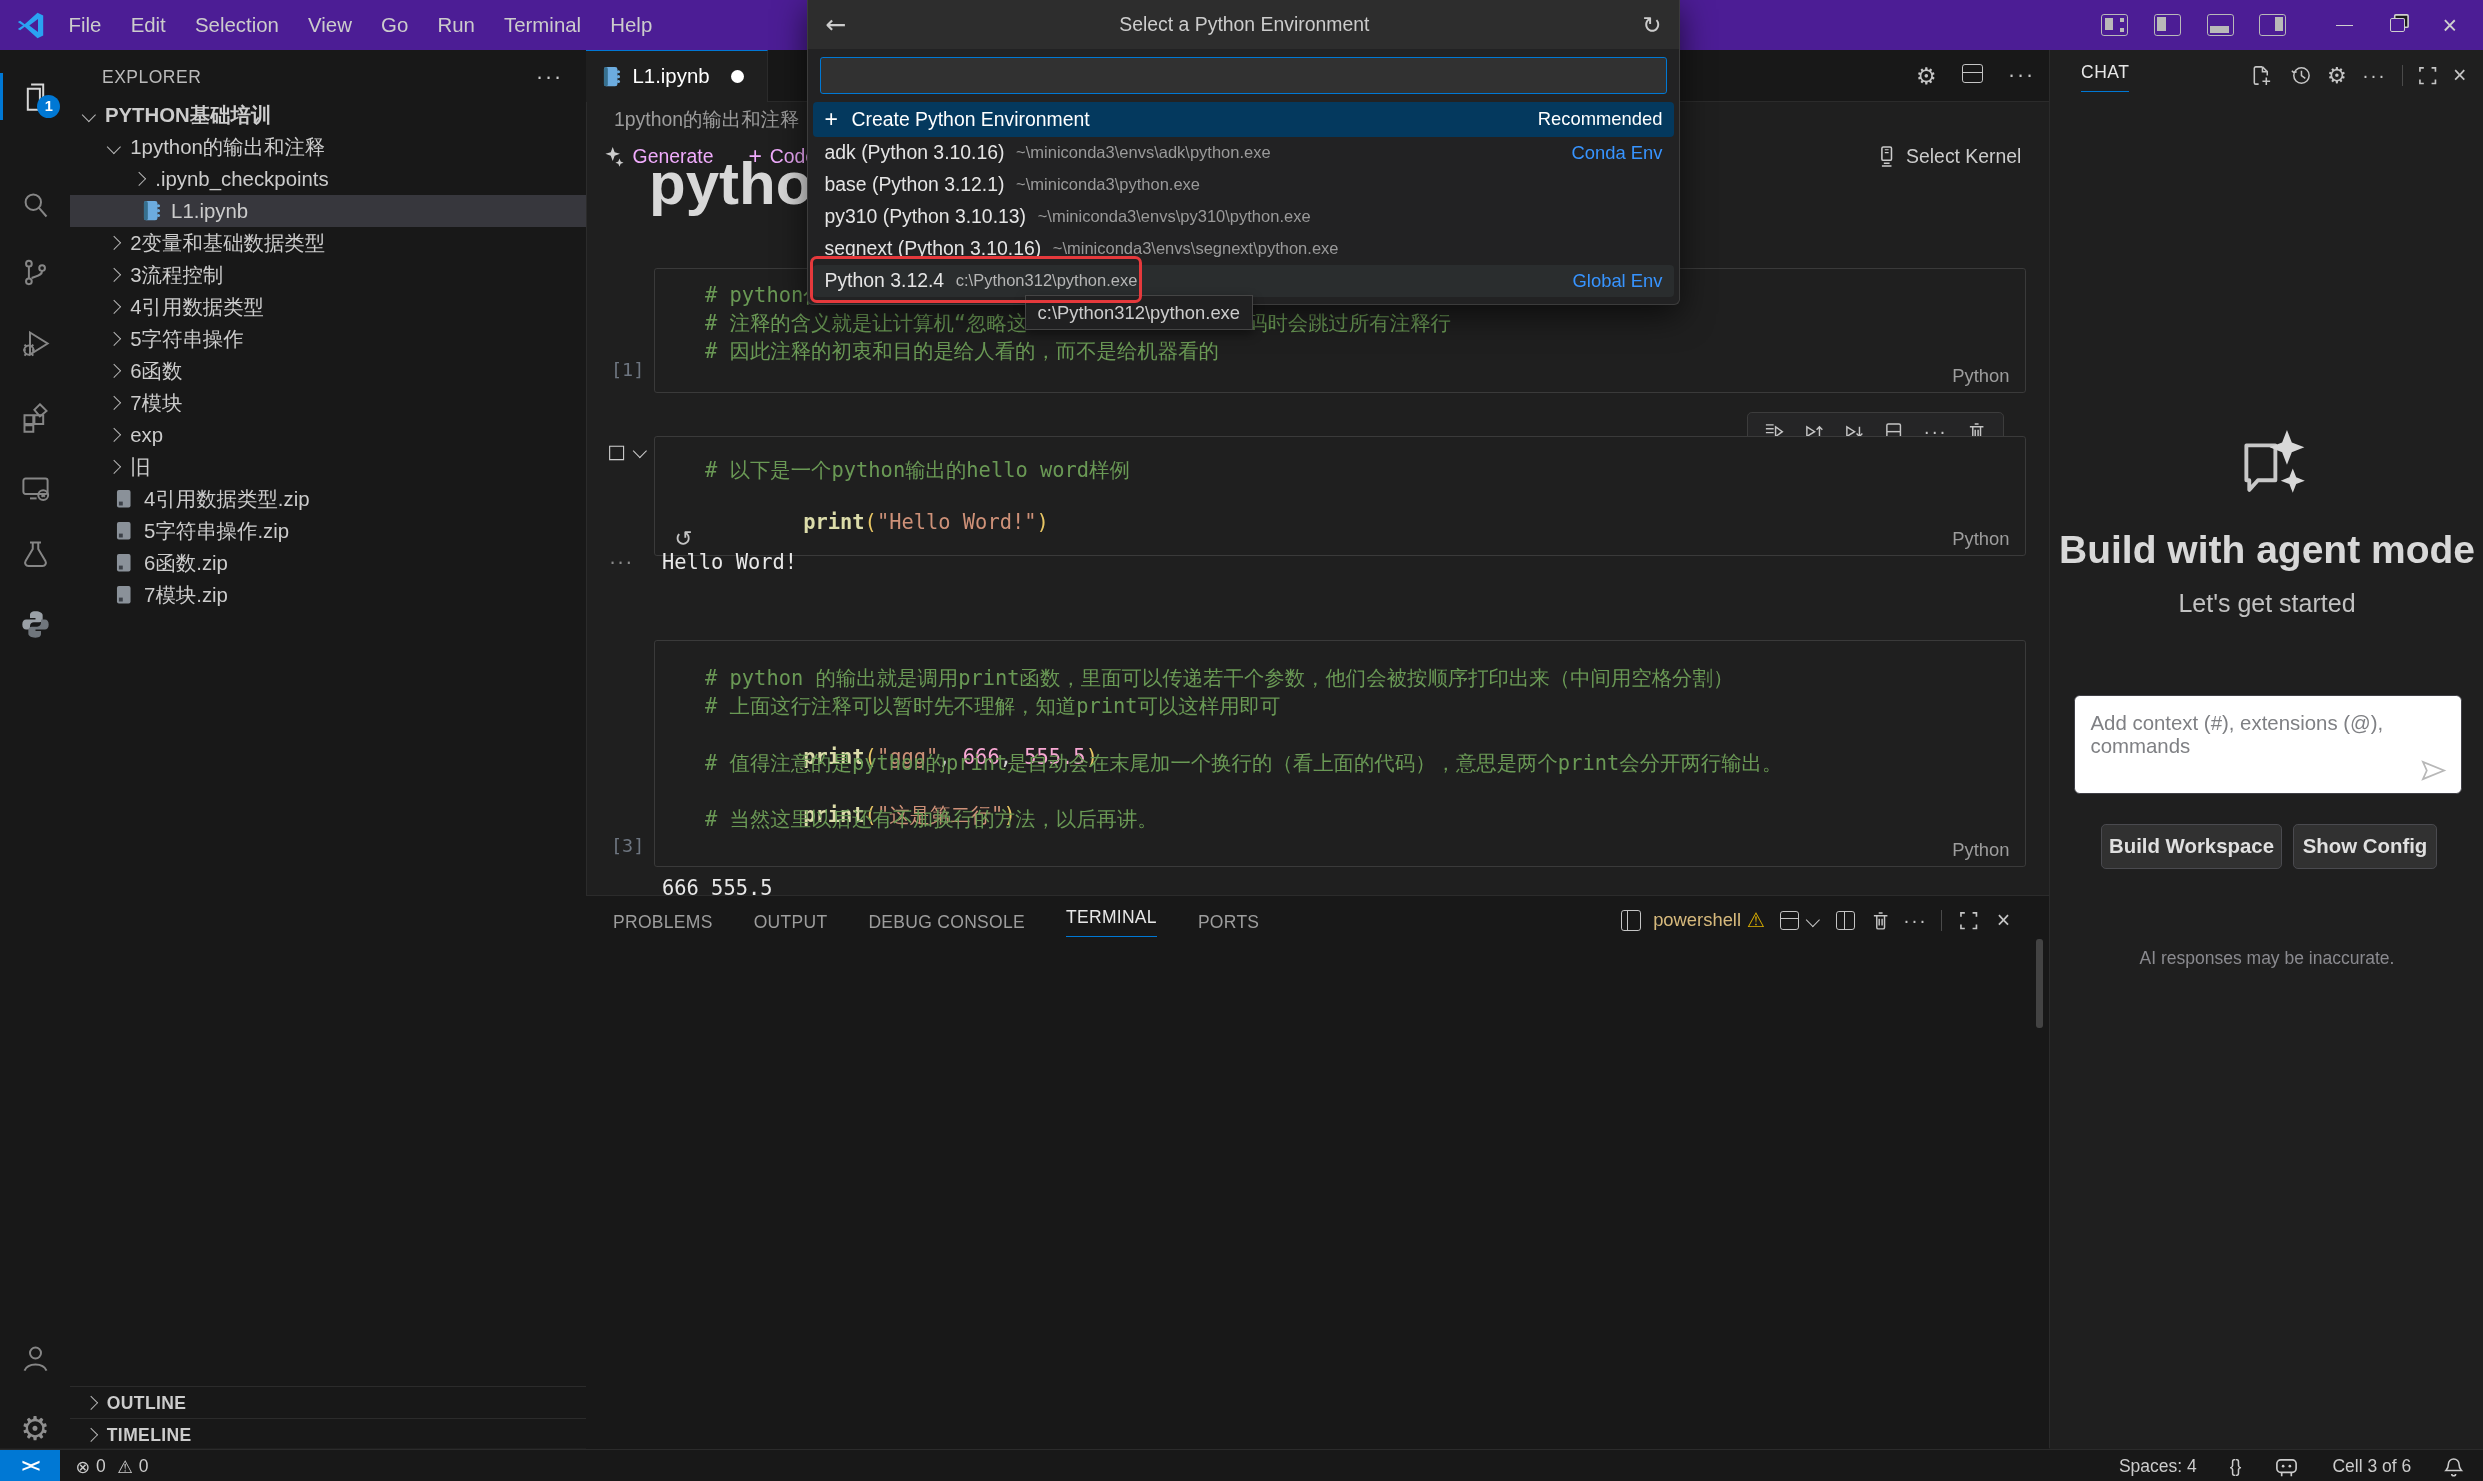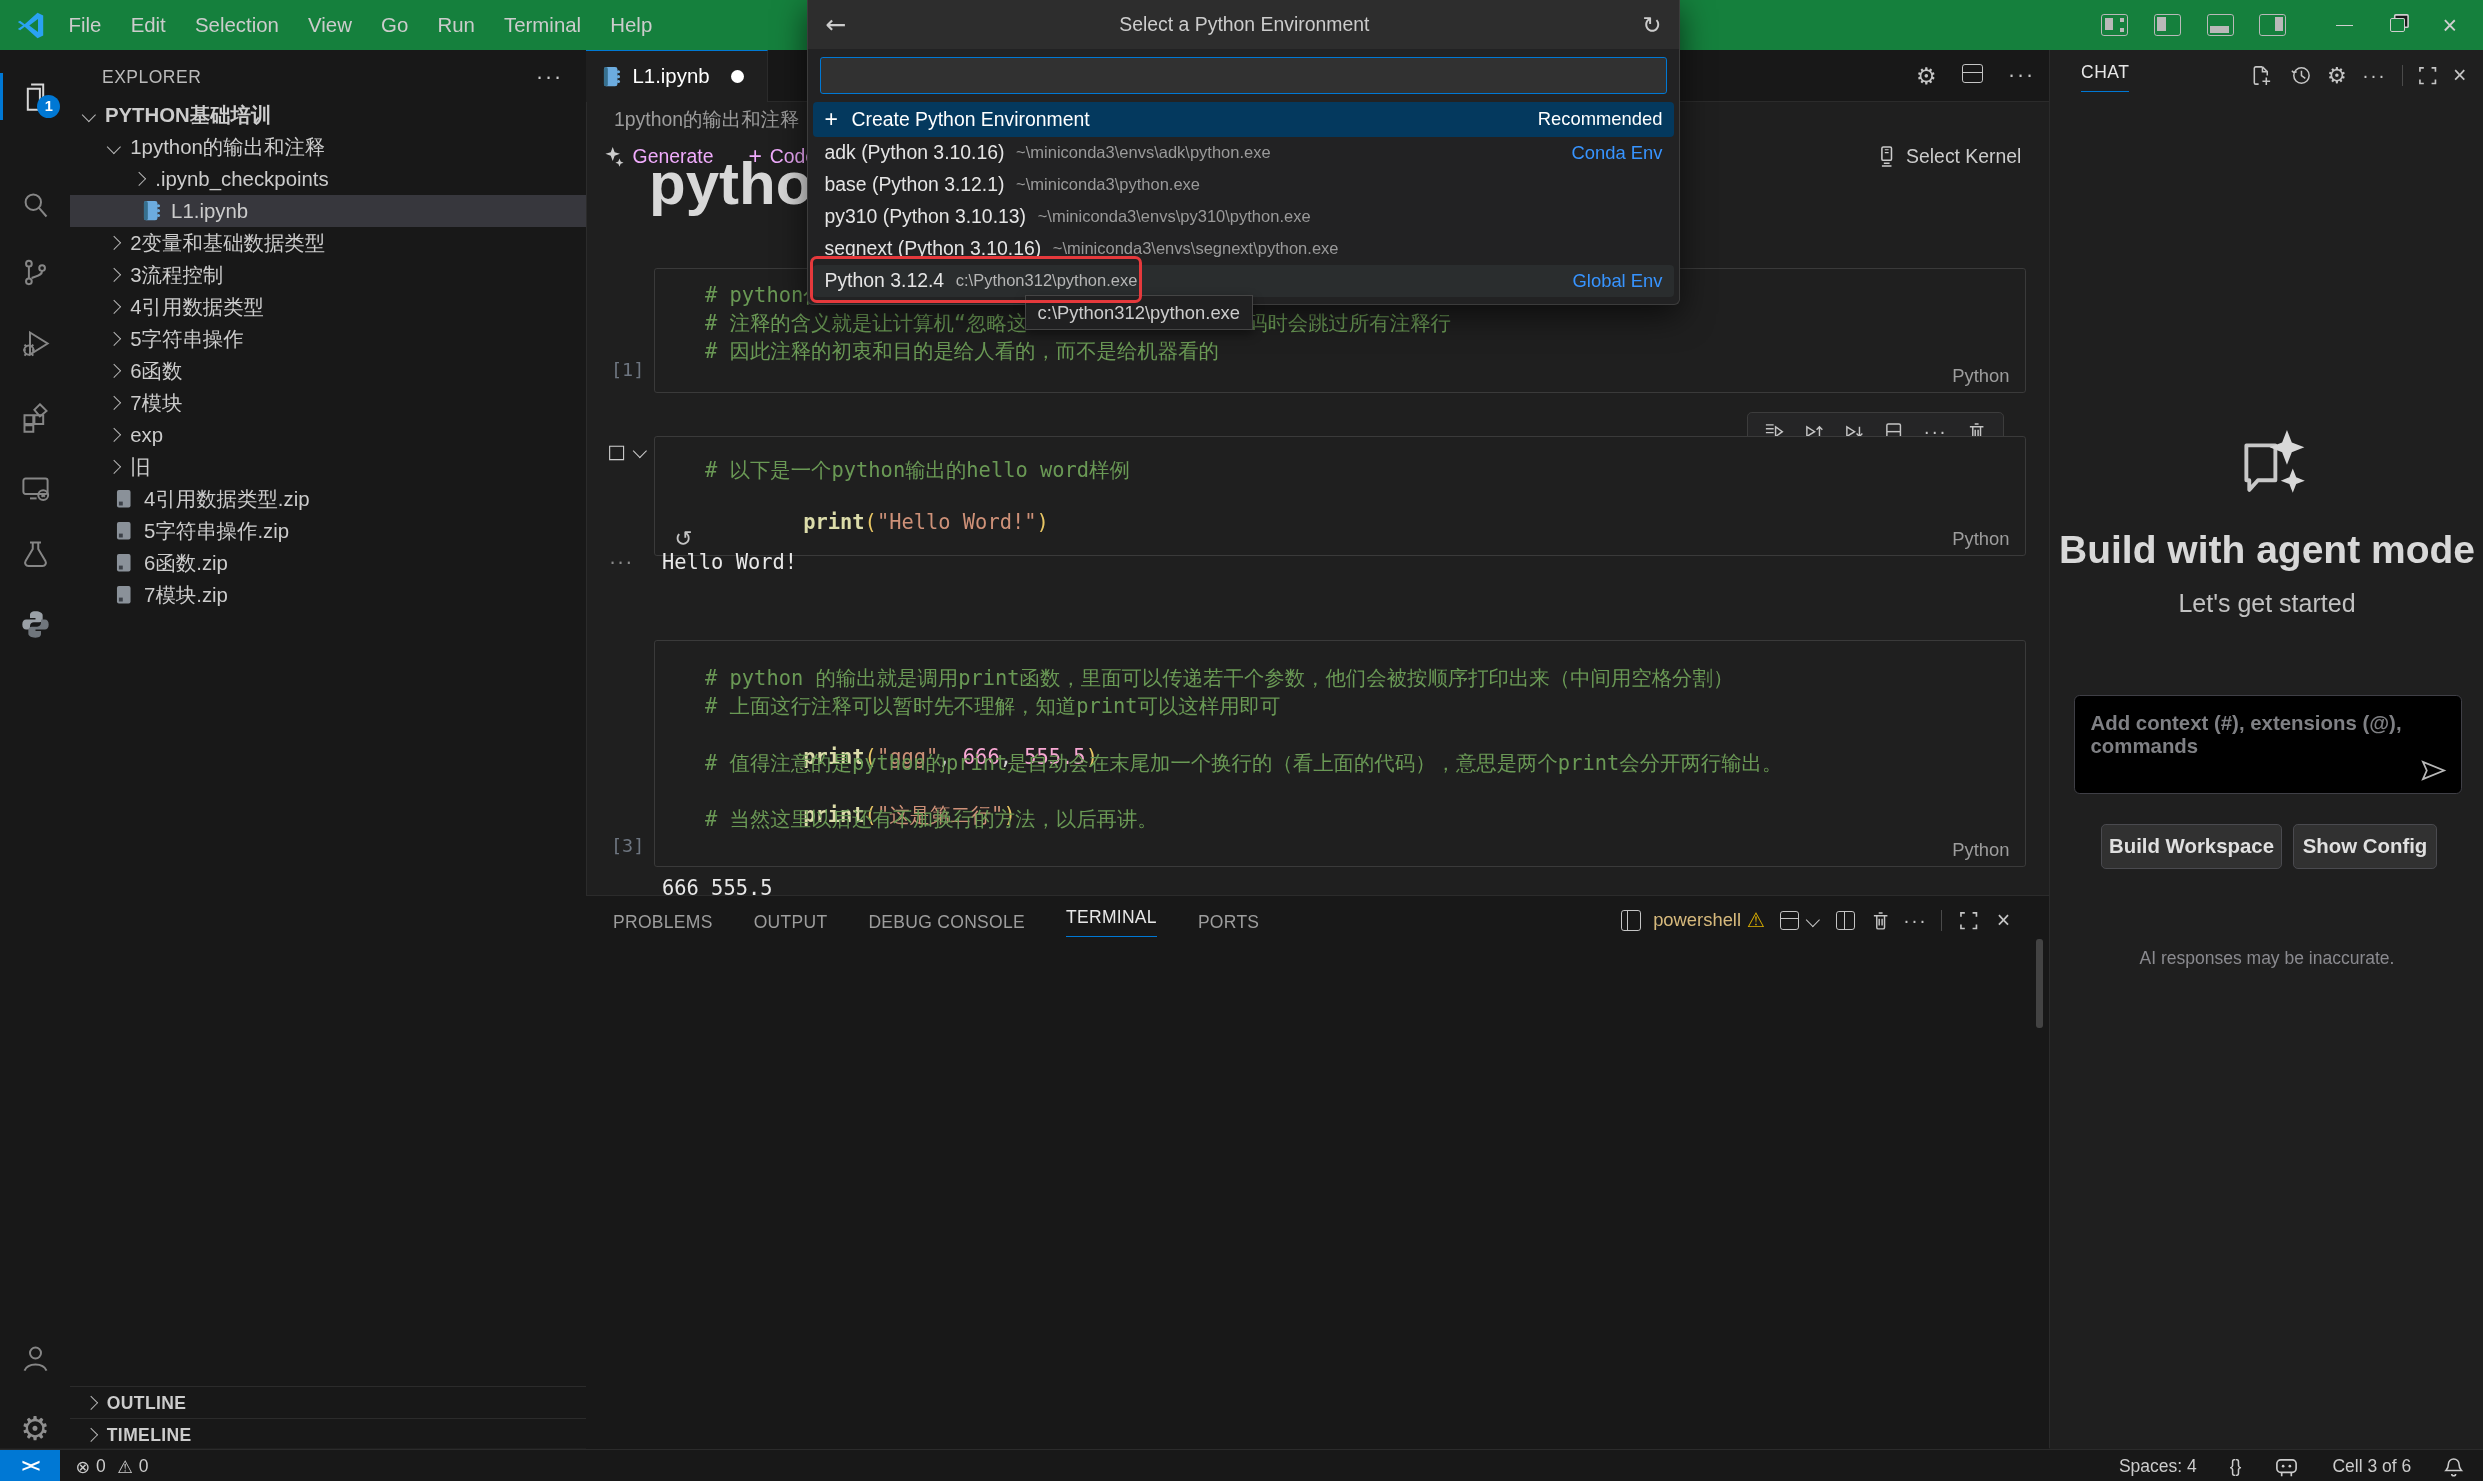--- a/index.html
+++ b/index.html
@@ -1,21 +1,21 @@
 <!DOCTYPE html>
 <html><head>
 <meta charset="utf-8">
 <style>
   html,body{margin:0;padding:0;background:#101010;}
   .stage{position:relative;width:2483px;height:1482px;background:#1f1f1f;overflow:hidden;
          font-family:"Liberation Sans",sans-serif;color:#cccccc;-webkit-font-smoothing:antialiased;}
   .abs{position:absolute;}
   .row{display:flex;align-items:center;}
   
-  .titlebar{left:0;top:0;width:2483px;height:50px;background:#15803d;border-bottom:1px solid #2b2b2b;}
+  .titlebar{left:0;top:0;width:2483px;height:50px;background:#4c1d95;border-bottom:1px solid #2b2b2b;}
   .menu-item{height:50px;line-height:50px;padding:0 14.6px;font-size:20.4px;color:#cccccc;}
   .winctl{width:39px;height:39px;display:flex;align-items:center;justify-content:center;color:#cfcfcf;}
   .lay-ic{width:25px;height:19.4px;border:1.6px solid #b9b9b9;border-radius:2.9px;position:relative;}
   .lay-ic .fill{position:absolute;background:#b9b9b9;}
   
   .activitybar{left:0;top:50px;width:70px;height:1398px;background:#181818;}
   .act{left:0;width:70px;height:58px;display:flex;align-items:center;justify-content:center;position:absolute;}
   .act svg{stroke:#868686;fill:none;stroke-width:1.8;}
   .act.active svg{stroke:#d7d7d7;}
   .act-ind{position:absolute;left:0;width:2.9px;background:#0078d4;}
@@ -469,21 +469,21 @@
     </div>
 
     <svg width="97" height="87" viewBox="0 0 100 90" style="position:absolute;left:173px;top:378px;">
       <path d="M24 18h30v36H36l-9 10v-10h-3z" fill="none" stroke="#c8c8c8" stroke-width="4" stroke-linejoin="round"></path>
       <path d="M66 2l5 13 13 5-13 5-5 13-5-13-13-5 13-5z" fill="#d8d8d8"></path>
       <path d="M72 42l3.5 9 9 3.5-9 3.5-3.5 9-3.5-9-9-3.5 9-3.5z" fill="#d8d8d8"></path>
     </svg>
     <div style="position:absolute;left:0;top:478px;width:434px;text-align:center;font-size:39px;font-weight:bold;color:#d8d8d8;">Build with agent mode</div>
     <div style="position:absolute;left:0;top:539px;width:434px;text-align:center;font-size:25px;color:#c2c2c2;">Let's get started</div>
 
-    <div style="position:absolute;left:24px;top:645px;width:386px;height:97px;background:#000000;border:1px solid #3f3f46;border-radius:5.8px;font-weight:bold;">
+    <div style="position:absolute;left:24px;top:645px;width:386px;height:97px;background:#ffffff;border:1px solid #3f3f46;border-radius:5.8px;">
       <div style="position:absolute;left:15.5px;top:15.5px;font-size:20.4px;color:#7f8084;">Add context (#), extensions (@), commands</div>
       <svg width="27" height="25" viewBox="0 0 28 26" style="position:absolute;right:13.6px;bottom:9.7px;stroke:#b8b8b8;fill:none;stroke-width:1.8;">
           <path d="M3 22 25 13 3 4l4 9z"></path>
         </svg>
     </div>
 
     <div class="cbtn" style="position:absolute;left:51px;top:774px;width:179px;">Build Workspace</div>
     <div class="cbtn" style="position:absolute;left:243px;top:774px;width:142px;">Show Config</div>
 
     <div style="position:absolute;left:0;top:898px;width:434px;text-align:center;font-size:17.5px;color:#8a8a8f;">AI responses may be inaccurate.</div>

